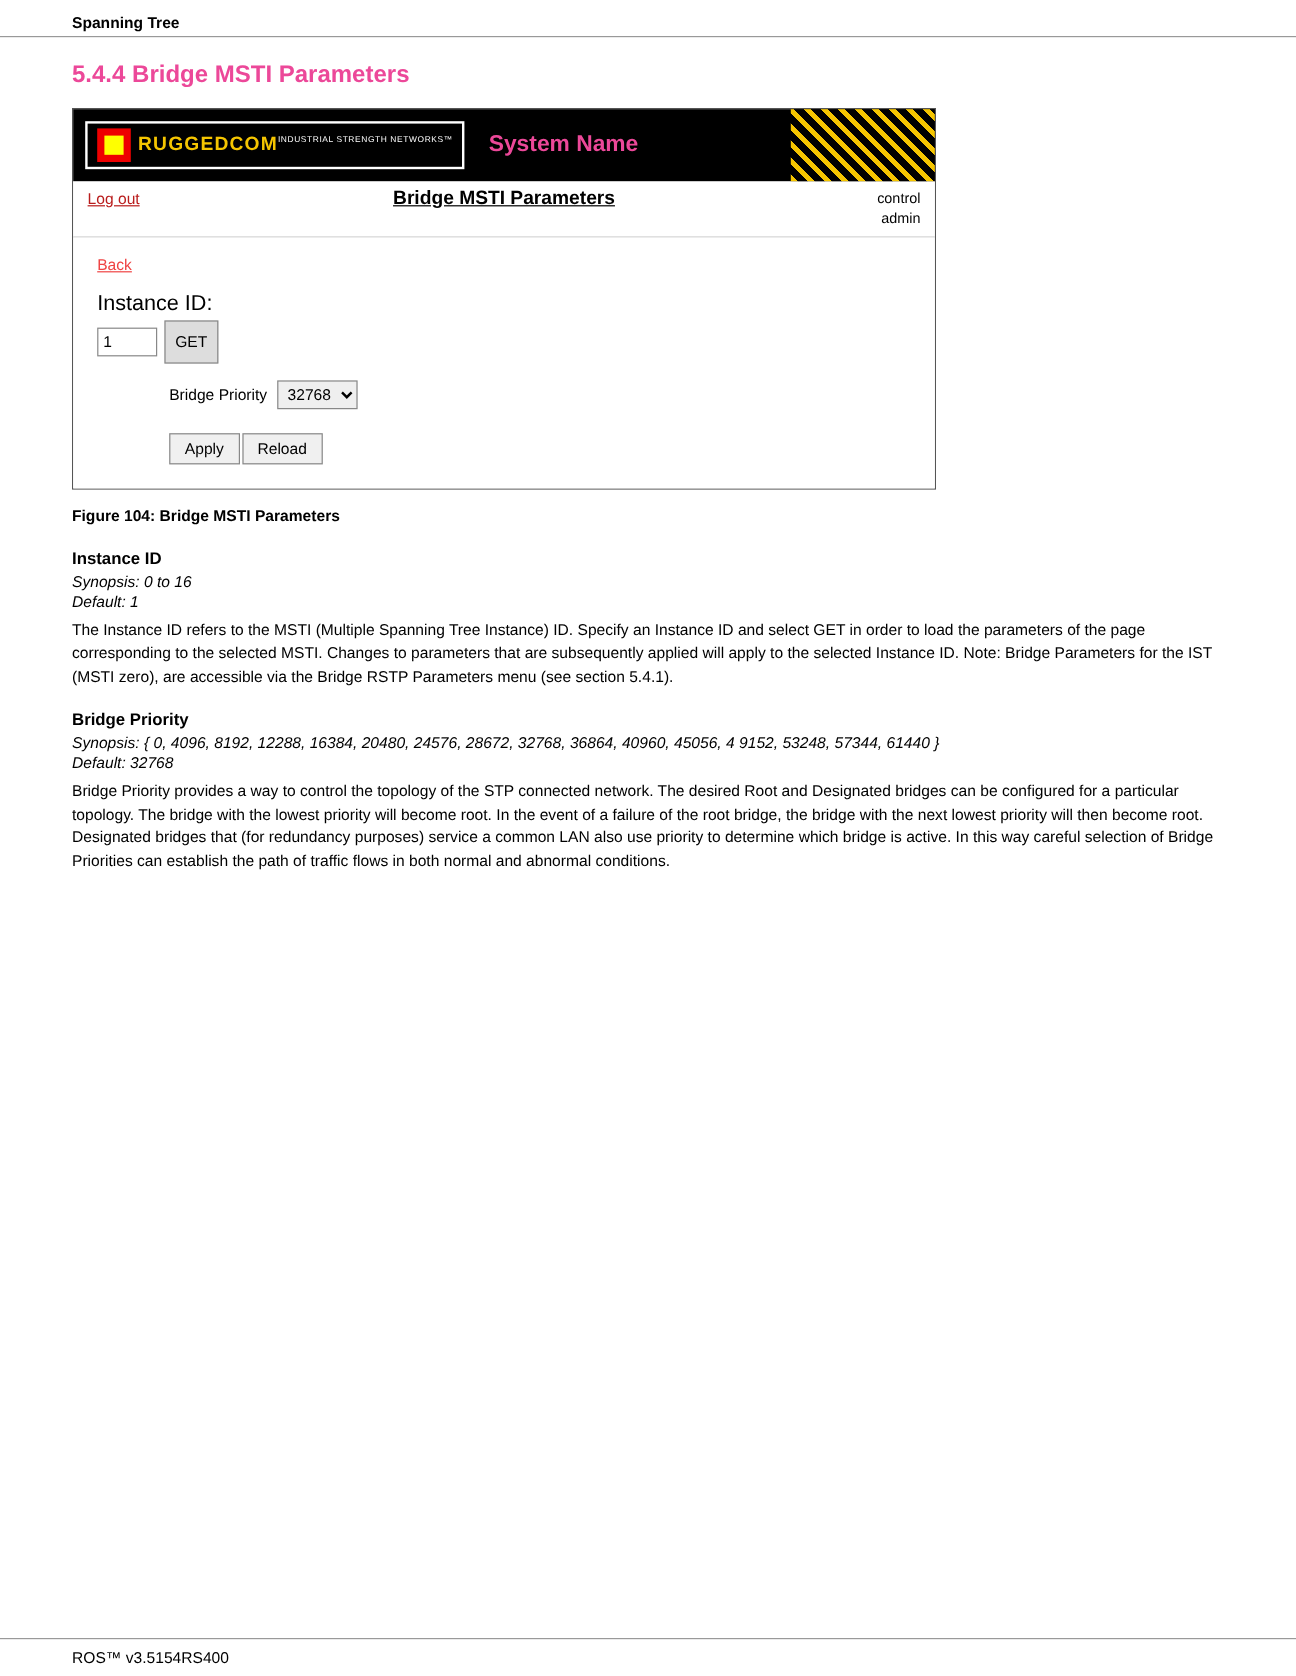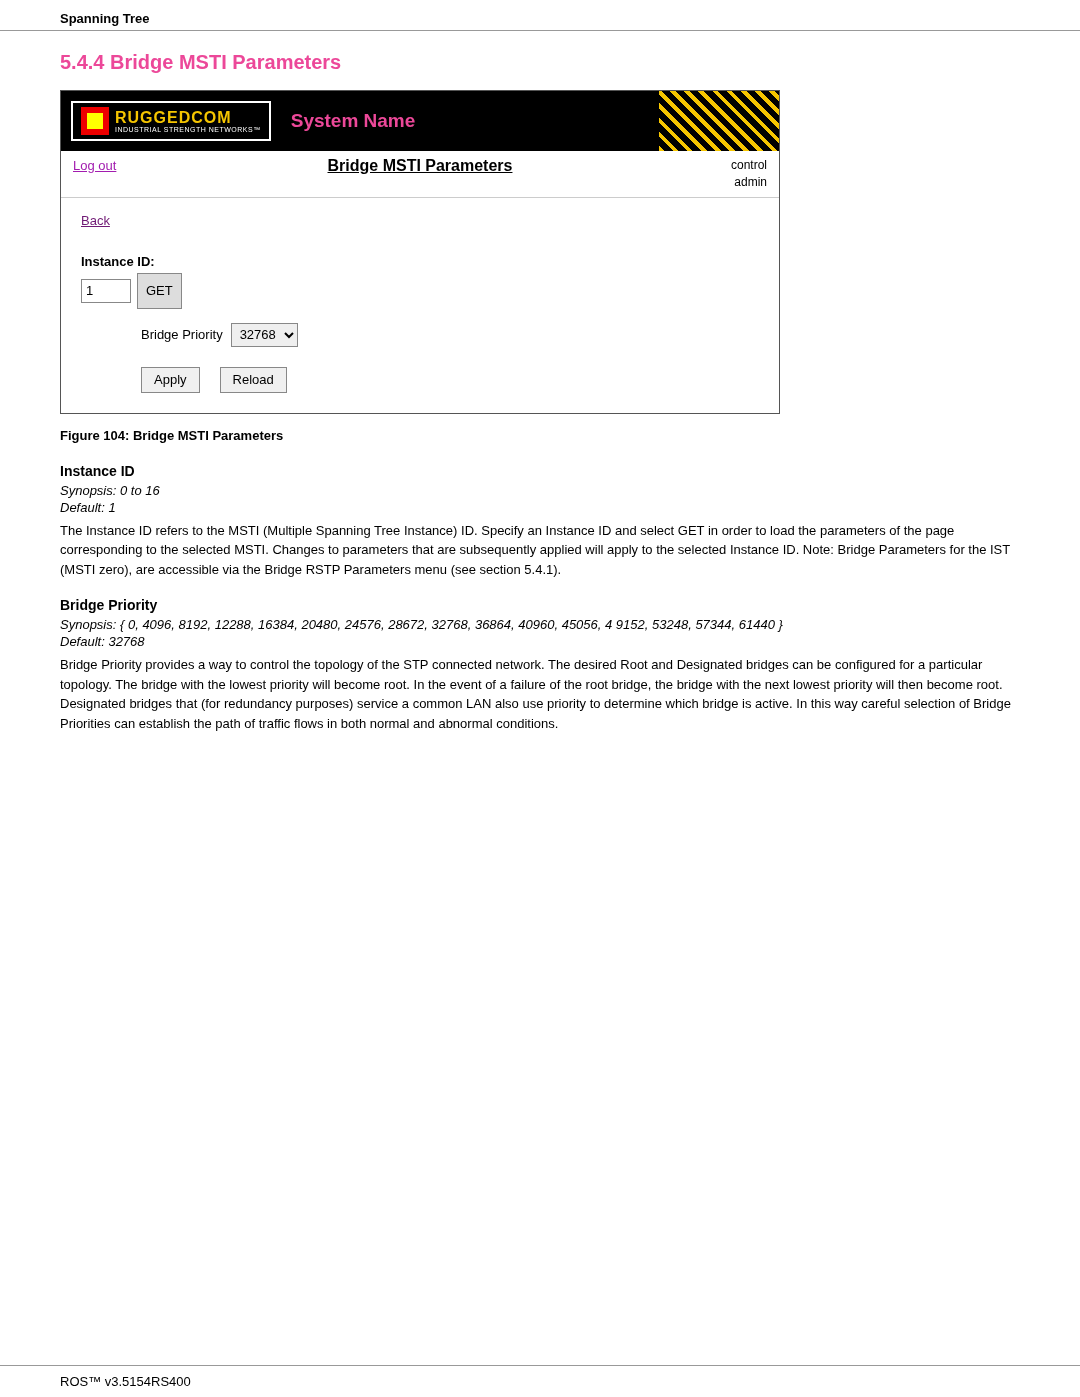--- a/index.html
+++ b/index.html
@@ -80,21 +80,21 @@
       display: flex;
       align-items: center;
       justify-content: center;
       font-size: 10px;
       font-weight: bold;
       color: #fff;
     }
 
     .logo-text-area {
       display: flex;
-      flex-direction: column;
+      flex-direction: row;
     }
 
     .logo-ruggedcom {
       color: #f5c500;
       font-size: 16px;
       font-weight: 900;
       letter-spacing: 1px;
       line-height: 1;
     }
 
@@ -135,21 +135,21 @@
       display: flex;
       align-items: flex-start;
       border-bottom: 1px solid #ccc;
     }
 
     .nav-left {
       flex: 1;
     }
 
     .nav-link {
-      color: #a21caf;
+      color: #b91c1c;
       text-decoration: underline;
       font-size: 13px;
       cursor: pointer;
     }
 
     .nav-page-title {
       flex: 2;
       text-align: center;
       font-size: 16px;
       font-weight: bold;
@@ -164,36 +164,36 @@
       line-height: 1.4;
     }
 
     
     .ui-box-body {
       background: #fff;
       padding: 14px 20px 20px 20px;
     }
 
     .back-link {
-      color: #701a75;
+      color: #ef4444;
       text-decoration: underline;
       font-size: 13px;
       cursor: pointer;
       display: inline-block;
-      margin-bottom: 26px;
+      margin-bottom: 14px;
     }
 
     
     .field-group {
       margin-bottom: 14px;
     }
 
     .field-label {
-      font-size: 13px;
-      font-weight: bold;
+      font-size: 18px;
+      font-weight: normal;
       margin-bottom: 4px;
     }
 
     .field-row {
       display: flex;
       align-items: center;
       gap: 6px;
     }
 
     .instance-input {
@@ -230,21 +230,21 @@
       height: 24px;
       font-size: 13px;
       border: 1px solid #888;
       padding: 2px 4px;
     }
 
     
     .action-buttons-row {
       display: flex;
       align-items: flex-start;
-      gap: 20px;
+      gap: 2px;
       padding-left: 60px;
     }
 
     .action-button {
       height: 26px;
       padding: 2px 12px;
       font-size: 13px;
       border: 1px solid #888;
       background: #f0f0f0;
       cursor: pointer;

